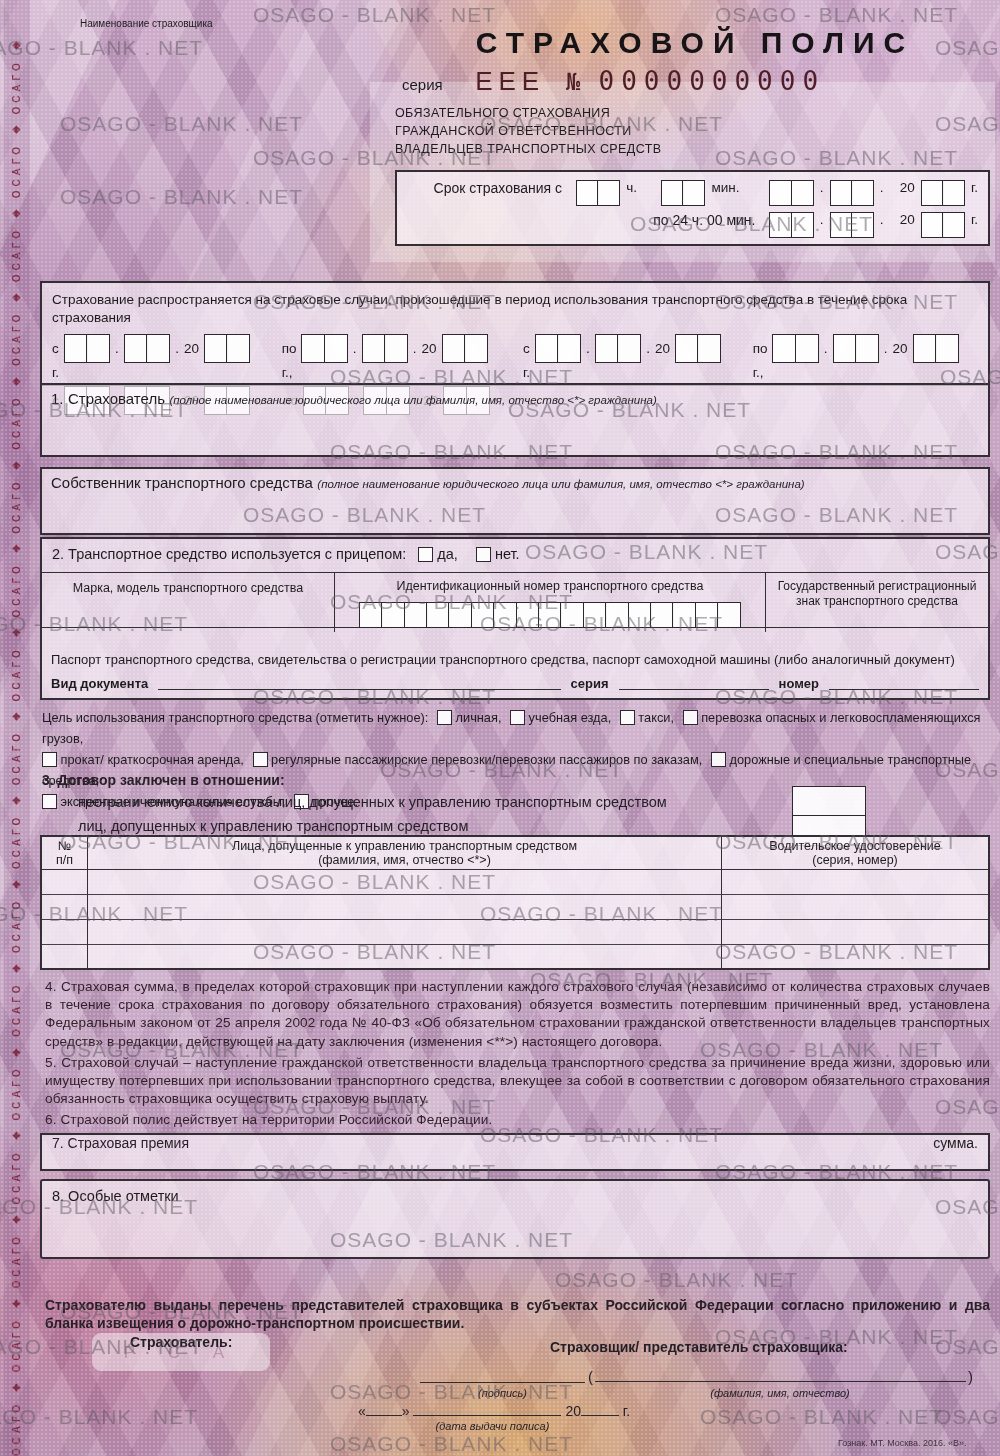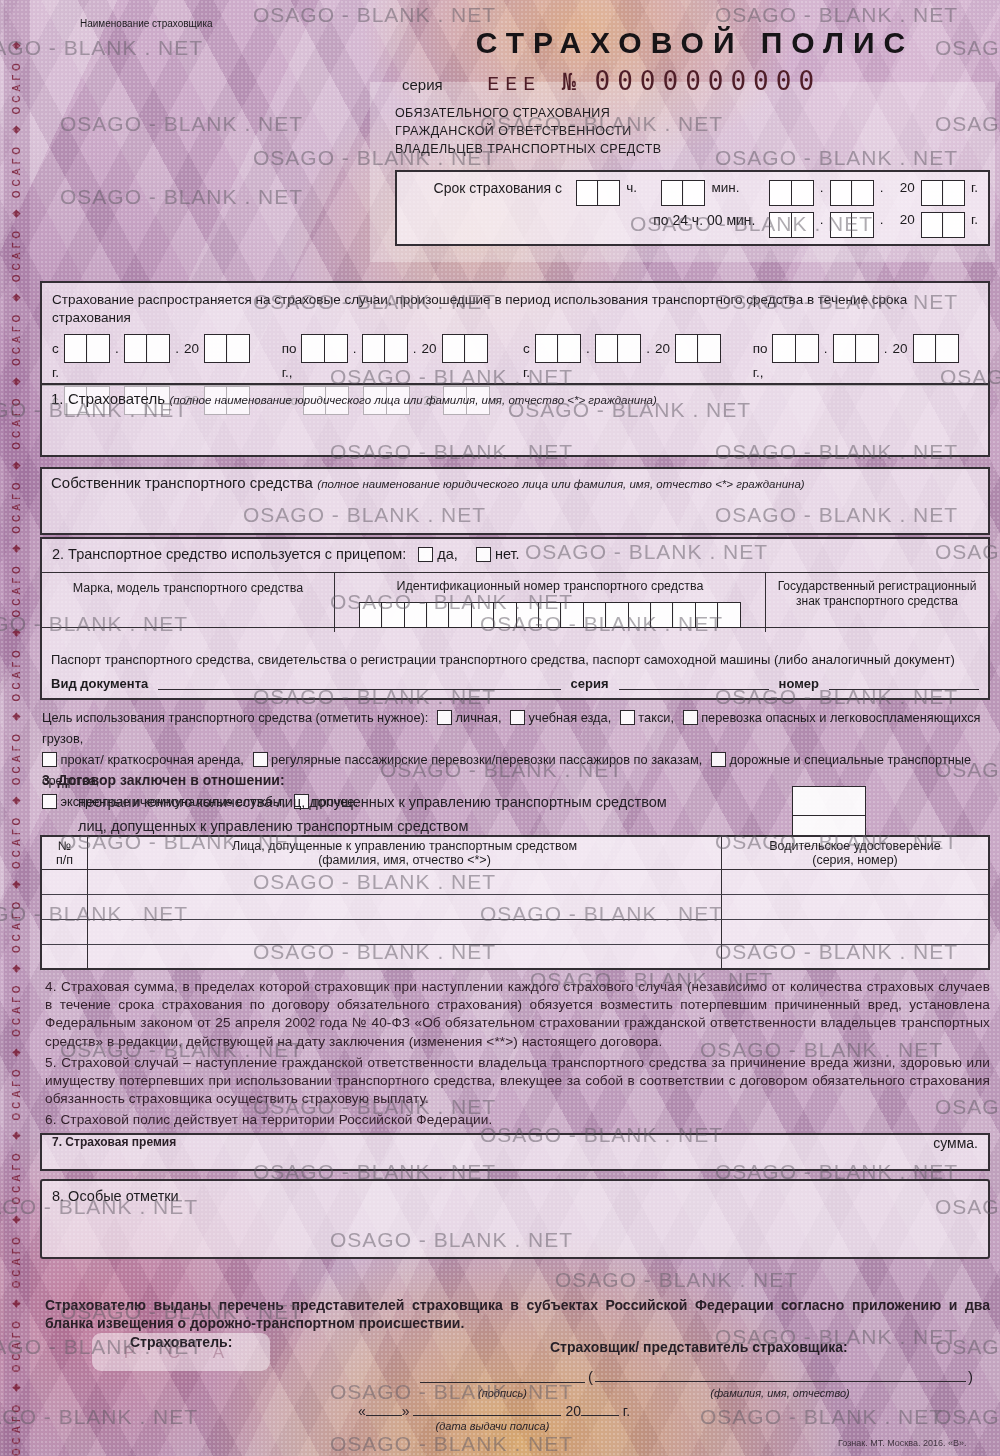--- a/index.html
+++ b/index.html
@@ -113,21 +113,21 @@
   <div class="wm" style="left:330px;top:1380px">OSAGO - BLANK . NET</div>
   <div class="wm" style="left:-45px;top:1405px">OSAGO - BLANK . NET</div>
   <div class="wm" style="left:700px;top:1405px">OSAGO - BLANK . NET</div>
   <div class="wm" style="left:935px;top:1405px">OSAGO - BLANK . NET</div>
   <div class="wm" style="left:330px;top:1432px">OSAGO - BLANK . NET</div>
 
   <div class="abs lbl" style="left:80px;top:18px;font-size:10px">Наименование страховщика</div>
   <div class="abs" style="left:395px;top:26px;width:600px;text-align:center;font-size:30px;font-weight:700;letter-spacing:9px;color:#161417">СТРАХОВОЙ  ПОЛИС</div>
   <div class="abs" style="left:402px;top:66px;width:590px">
     <span style="font-size:15px;color:#1d1b1e">серия</span>
-    <span style="font-family:Liberation Mono, monospace;font-size:20px;color:#4e1d27;letter-spacing:6px;margin-left:40px">ЕЕЕ</span>
+    <span style="font-family:Liberation Sans, sans-serif;font-size:26px;color:#4e1d27;letter-spacing:6px;margin-left:28px">ЕЕЕ</span>
     <span style="font-family:'DejaVu Sans Mono',monospace;font-size:24px;color:#4e1d27;margin-left:16px">№</span>
     <span style="font-family:'DejaVu Sans Mono',monospace;font-size:26px;color:#4e1d27;letter-spacing:7px;margin-left:14px">0000000000</span>
   </div>
   <div class="abs lbl" style="left:395px;top:106px;font-size:12.5px;letter-spacing:.4px">ОБЯЗАТЕЛЬНОГО СТРАХОВАНИЯ</div>
   <div class="abs lbl" style="left:395px;top:124px;font-size:12.5px;letter-spacing:.4px">ГРАЖДАНСКОЙ ОТВЕТСТВЕННОСТИ</div>
   <div class="abs lbl" style="left:395px;top:142px;font-size:12.5px;letter-spacing:.4px">ВЛАДЕЛЬЦЕВ ТРАНСПОРТНЫХ СРЕДСТВ</div>
 
   <div class="box" style="left:395px;top:170px;width:595px;height:76px">
     <div class="row-flex" style="justify-content:flex-end;margin:8px 10px 0 0;gap:6px">
       <span class="tok" style="font-size:14px;margin-right:8px">Срок страхования с</span>
@@ -350,21 +350,21 @@
       <div class="bc" style="border-bottom:none"></div>
   </div>
 
   <div class="abs" style="left:45px;top:978px;width:945px">
     <p class="clause">4. Страховая сумма, в пределах которой страховщик при наступлении каждого страхового случая (независимо от количества страховых случаев в течение срока страхования по договору обязательного страхования) обязуется возместить потерпевшим причиненный вред, установлена Федеральным законом от 25 апреля 2002 года № 40-ФЗ «Об обязательном страховании гражданской ответственности владельцев транспортных средств» в редакции, действующей на дату заключения (изменения &lt;**&gt;) настоящего договора.</p>
     <p class="clause">5. Страховой случай – наступление гражданской ответственности владельца транспортного средства за причинение вреда жизни, здоровью или имуществу потерпевших при использовании транспортного средства, влекущее за собой в соответствии с договором обязательного страхования обязанность страховщика осуществить страховую выплату.</p>
     <p class="clause">6. Страховой полис действует на территории Российской Федерации.</p>
   </div>
 
   <div class="box row-flex" style="left:40px;top:1133px;width:950px;height:38px;padding:0 10px;justify-content:space-between">
-    <span style="font-size:12px;font-weight:700;color:#2a2028">7. Страховая премия</span>
+    <span style="font-size:14px;font-weight:400;color:#2a2028">7. Страховая премия</span>
     <span style="font-size:14px;color:#1d1b1e">сумма.</span>
   </div>
 
   <div class="box" style="left:40px;top:1179px;width:950px;height:80px;padding:6px 10px;border-radius:3px">
     <span style="font-size:14.5px;color:#1d1b1e">8. Особые отметки</span>
   </div>
 
   <div class="abs" style="left:45px;top:1296px;width:945px;font-size:14px;font-weight:600;color:#2a2028;text-align:justify;line-height:1.32">Страхователю выданы перечень представителей страховщика в субъектах Российской Федерации согласно приложению и два бланка извещения о дорожно-транспортном происшествии.</div>
 
   <div class="abs" style="left:92px;top:1333px;width:178px;height:38px;border-radius:9px;background:rgba(255,255,255,.45)">

